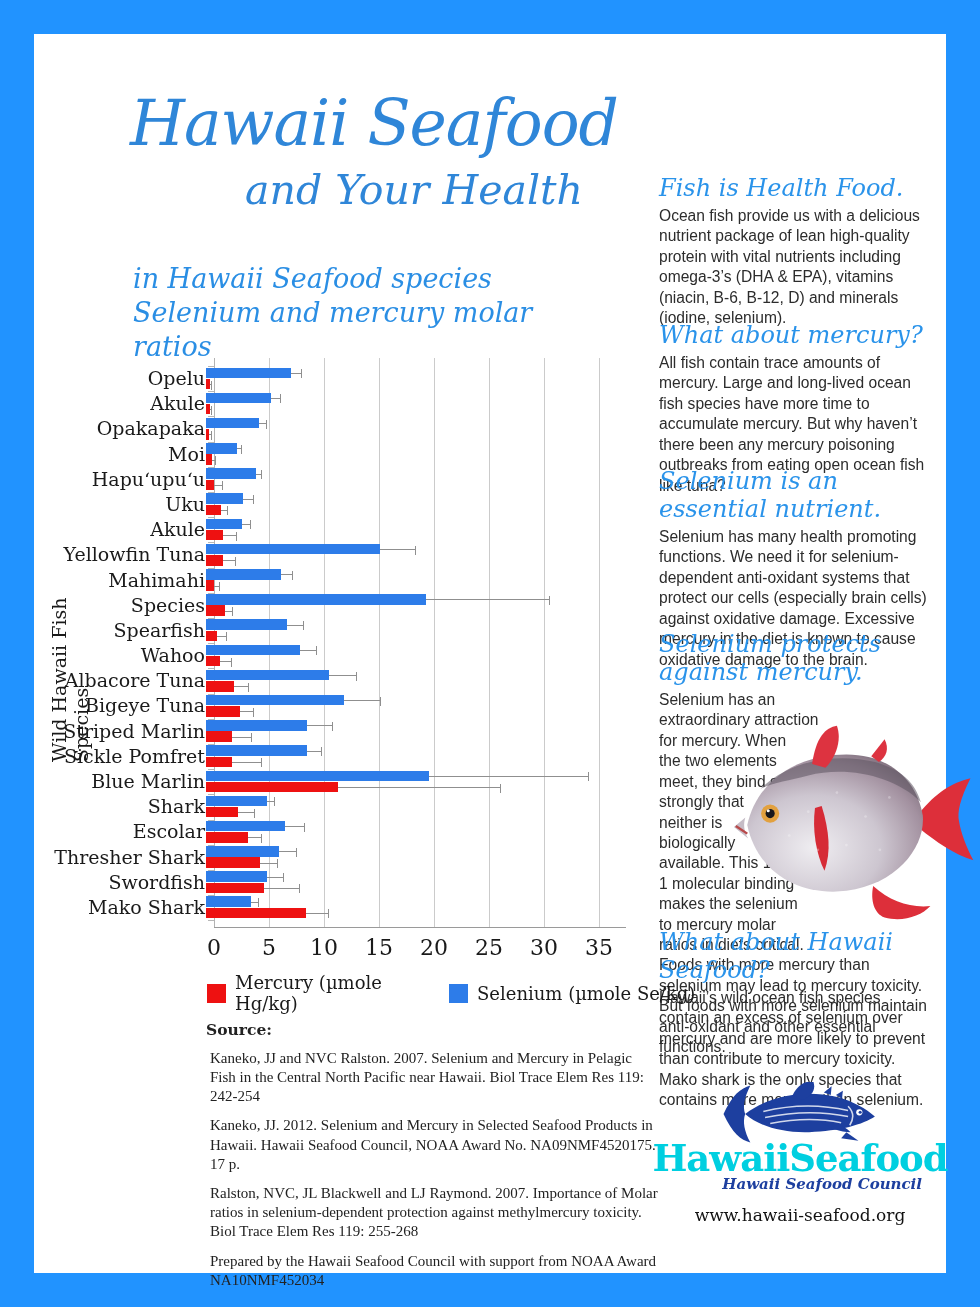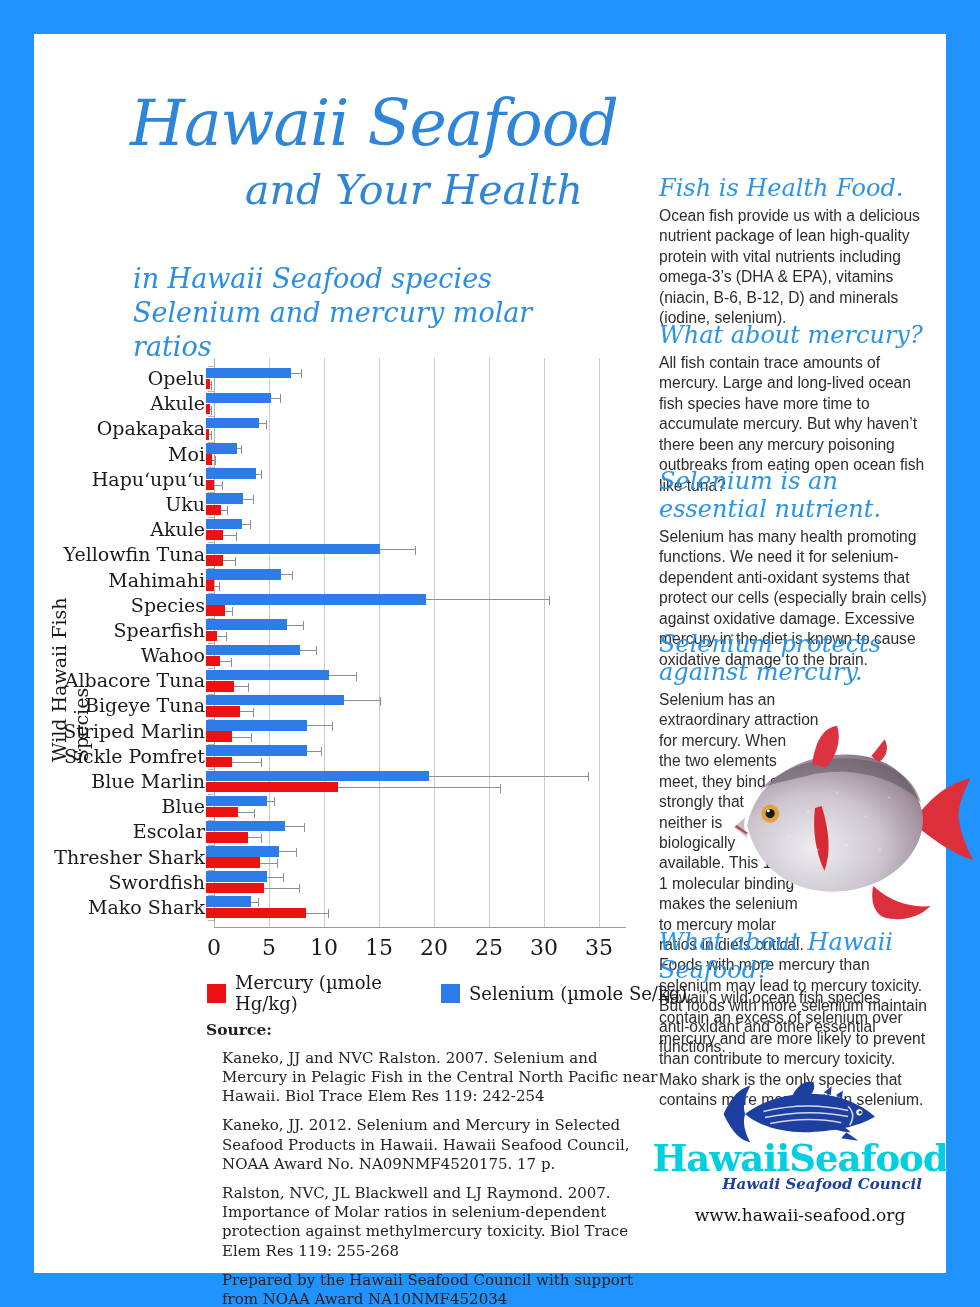--- a/index.html
+++ b/index.html
@@ -20,30 +20,30 @@
   .bar.hg{top:12.8px;height:10.5px;background:#ee1111;}
   .err{position:absolute;height:0;border-top:1.5px solid #8f8f8f;}
   .err::after{content:"";position:absolute;right:-1px;top:-4.5px;height:9px;width:0;border-right:1.5px solid #8f8f8f;}
   .gridlayer{position:absolute;left:180px;top:0;width:412px;height:569px;border-bottom:1px solid #9a9a9a;}
   .gl{position:absolute;top:0;bottom:0;width:1px;background:#cbcbcb;}
   .gl.zero{background:#b3b3b3;}
   .rowtick{position:absolute;left:-6px;width:6px;height:1px;background:#b7b7b7;}
   .xlab{position:absolute;transform:translateX(-50%);font-size:22px;color:#1a1a1a;top:577px;}
   .ytitle{position:absolute;left:14px;top:528px;height:200px;writing-mode:vertical-rl;transform:rotate(180deg);font-size:19px;color:#1a1a1a;}
   
-  .legend{position:absolute;left:173px;top:938px;display:flex;align-items:center;font-size:18px;color:#1a1a1a;}
+  .legend{position:absolute;left:173px;top:938px;display:flex;align-items:center;font-size:18px;color:#1a1a1a;gap:8px;}
   .legend .item{display:flex;align-items:center;}
   .legend .item.first{width:234px;}
   .sw{width:19px;height:19px;margin-right:9px;flex:0 0 auto;}
   .sw.red{background:#ee1111;}
   .sw.blue{background:#2d7ce9;}
   
   .source{position:absolute;left:172px;top:986px;width:452px;font-size:15px;line-height:1.28;color:#222;}
   .source .srclabel{font-weight:bold;font-size:15.5px;margin-bottom:9px;}
-  .source p{margin:0 0 10px 16px;}
+  .source p{margin:0 0 10px 4px;font-family:Liberation Serif, serif;}
   
   .sec{position:absolute;left:625px;width:276px;}
   .sec h3{margin:0 0 4px 0;font-style:italic;font-weight:normal;font-size:24px;color:#2a93ea;font-family:"DejaVu Serif",serif;}
   .sec p{margin:0;font-family:"Liberation Sans",sans-serif;font-size:15.6px;line-height:1.31;color:#2c2c2c;}
   .fish-spacer{float:right;width:148px;height:172px;margin-top:80px;margin-left:6px;shape-outside:ellipse(95% 60% at 100% 55%);}
   
   .opah{position:absolute;left:698px;top:688px;width:248px;height:208px;z-index:30;}
   
   .logo{position:absolute;left:616px;top:1048px;width:300px;text-align:center;}
   .logo .tuna{width:185px;height:64px;display:block;margin:0 auto -6px auto;}
@@ -300,21 +300,21 @@
           <div class="row">
             <div class="lbl">Blue Marlin</div>
             <div class="bars">
               <div class="bar se" style="width: 223.3px;"></div>
               <div class="err" style="left: 223.3px; width: 158.4px; top: 6.75px;"></div>
               <div class="bar hg" style="width: 132px;"></div>
               <div class="err" style="left: 132px; width: 161.7px; top: 18.05px;"></div>
             </div>
           </div>
           <div class="row">
-            <div class="lbl">Blue</div>
+            <div class="lbl">Shark</div>
             <div class="bars">
               <div class="bar se" style="width: 60.5px;"></div>
               <div class="err" style="left: 60.5px; width: 7.7px; top: 6.75px;"></div>
               <div class="bar hg" style="width: 31.9px;"></div>
               <div class="err" style="left: 31.9px; width: 16.5px; top: 18.05px;"></div>
             </div>
           </div>
           <div class="row">
             <div class="lbl">Escolar</div>
             <div class="bars">

